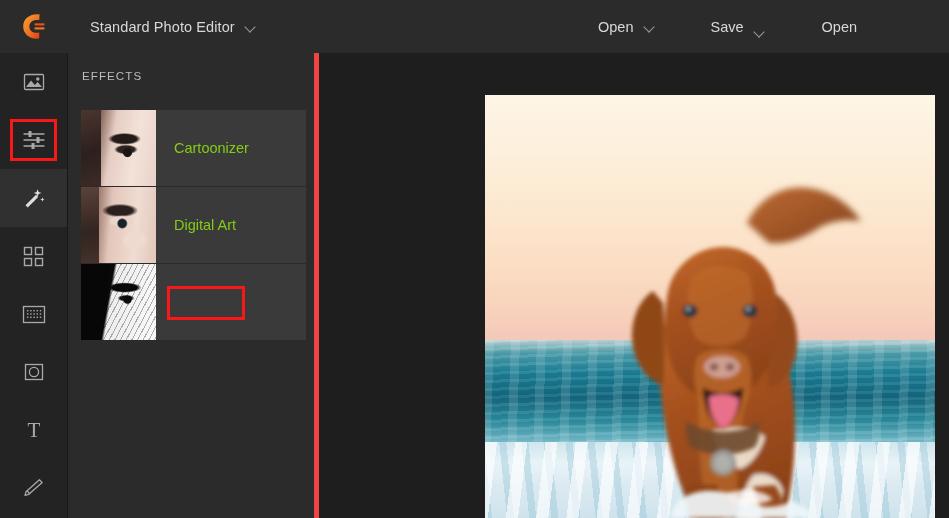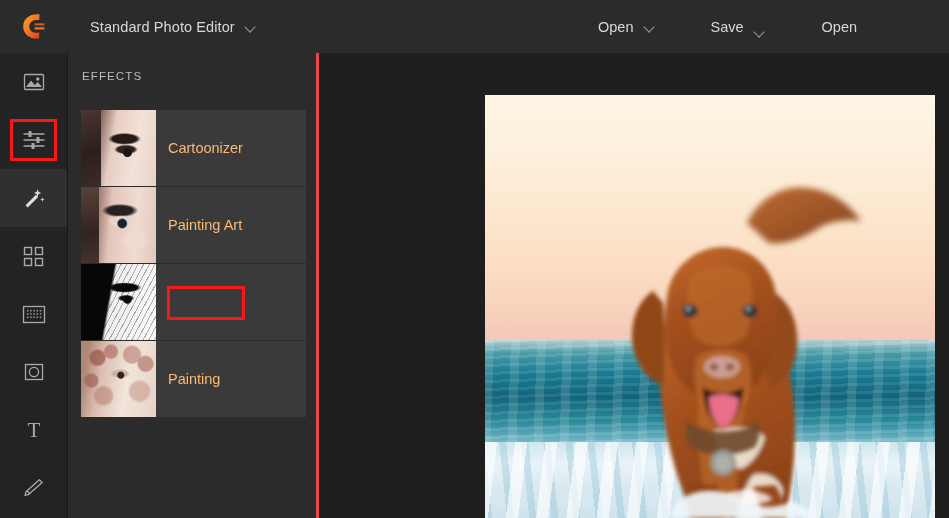--- a/index.html
+++ b/index.html
@@ -97,21 +97,21 @@
     pointer-events: none;
     z-index: 12;
   }
 
   
   .panel {
     position: absolute;
     left: 68px; top: 53px;
     width: 251px; height: 465px;
     background: #2b2b2b;
-    border-right: 3px solid #ef4444;
+    border-right: 5px solid #ef4444;
   }
   .panel-title {
     position: absolute;
     left: 14px; top: 16px;
     color: #bdbdbd;
     font-size: 11.6px;
     letter-spacing: 1.05px;
   }
   .effect-list {
     position: absolute;
@@ -128,22 +128,22 @@
     overflow: hidden;
   }
   .effect-thumb {
     width: 75px; height: 76px;
     flex: 0 0 75px;
     position: relative;
     overflow: hidden;
   }
   .effect-label {
     display: flex; align-items: center;
-    padding-left: 12px;
-    color: #fdba74;
+    padding-left: 18px;
+    color: #84cc16;
     font-size: 14.5px;
   }
 
   
   .th { position: absolute; inset: 0; }
 
   
   .th-cartoon {
     background:
       radial-gradient(circle at 62% 56%, #1d1513 0 4px, rgba(29,21,19,0) 5px),
@@ -404,35 +404,29 @@
         <div class="effect-thumb">
           <div class="th th-cartoon"></div>
         </div>
         <div class="effect-label">Cartoonizer</div>
       </div>
 
       <div class="effect-item">
         <div class="effect-thumb">
           <div class="th th-digital"></div>
         </div>
-        <div class="effect-label">Painting Art</div>
+        <div class="effect-label">Digital Art</div>
       </div>
 
       <div class="effect-item">
         <div class="effect-thumb">
           <div class="th th-sketch"></div>
         </div>
       </div>
 
-      <div class="effect-item">
-        <div class="effect-thumb">
-          <div class="th th-paint"></div>
-        </div>
-        <div class="effect-label">Painting</div>
-      </div>
 
     </div>
   </div>
 
   <div class="annot-sketcher"></div>
 
   <div class="canvas">
     <div class="photo">
       <div class="ph-sky"></div>
       <div class="ph-sea"></div>

